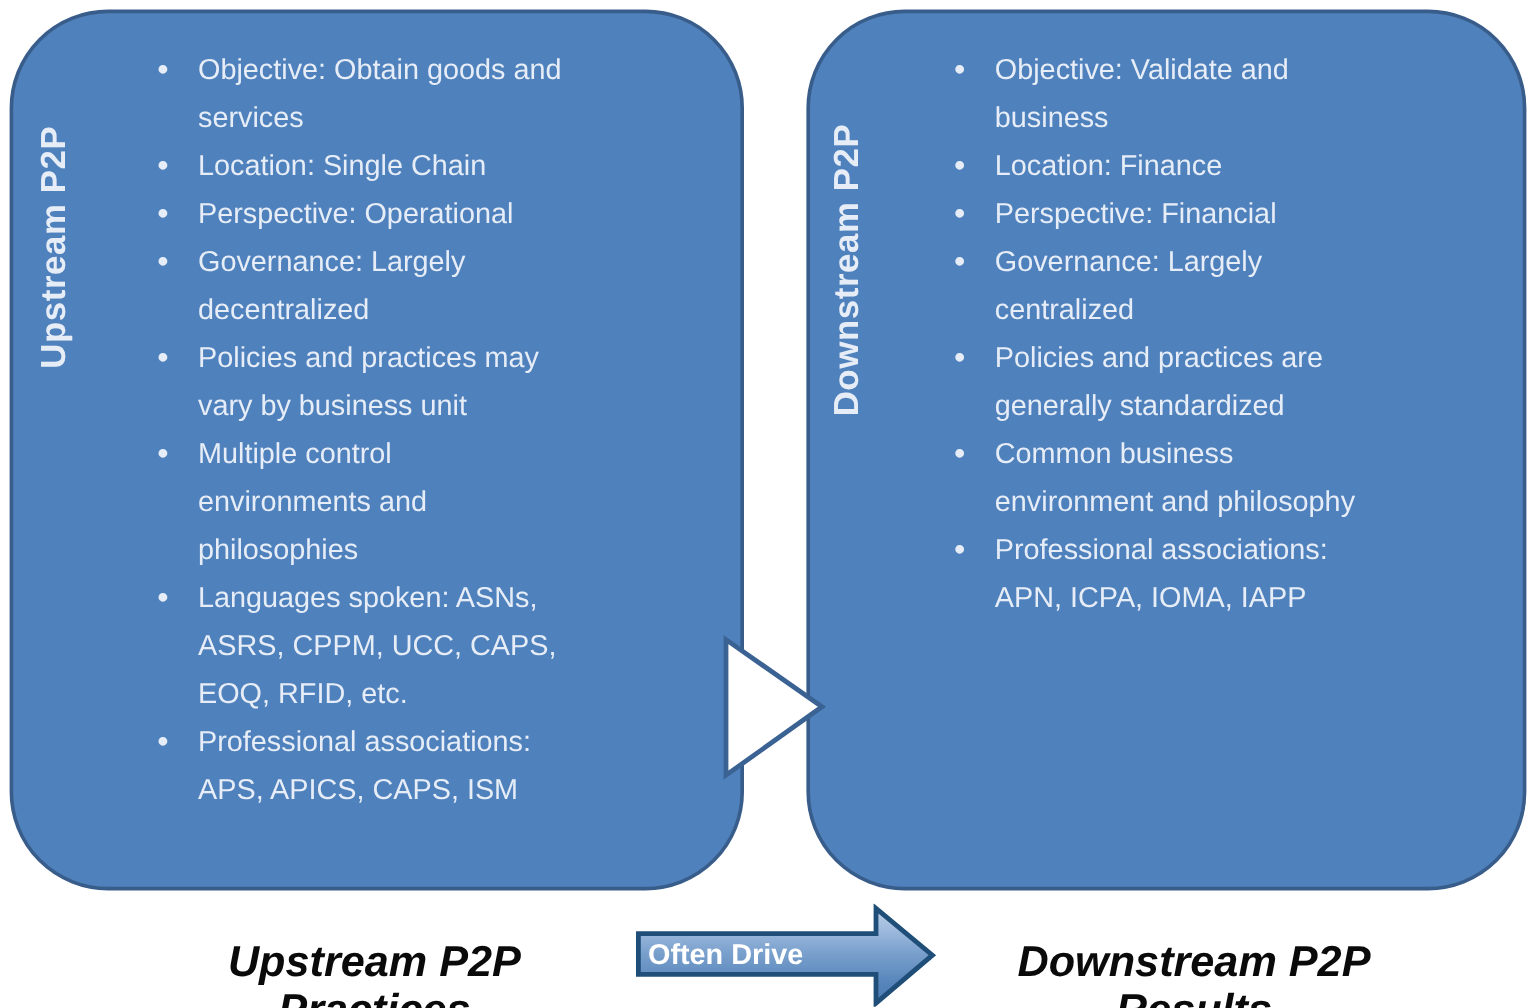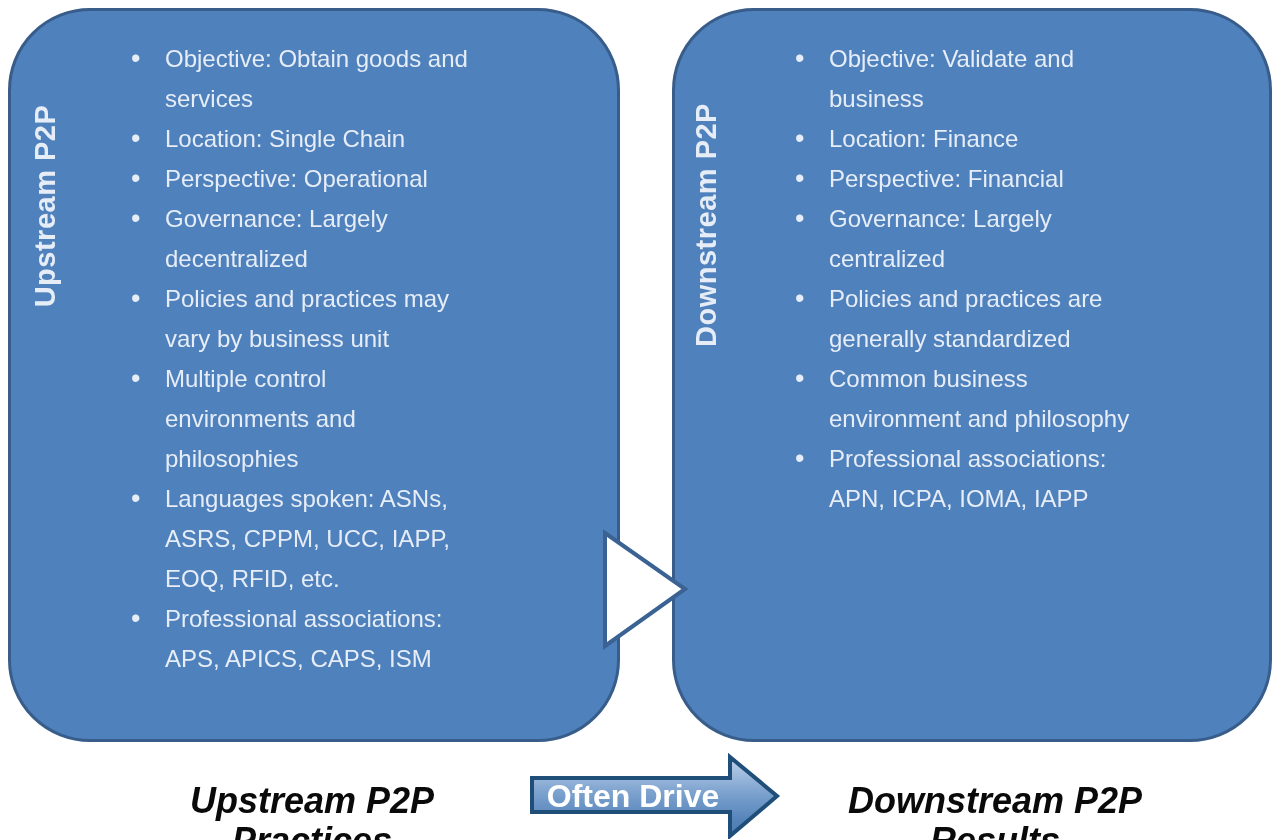--- a/index.html
+++ b/index.html
@@ -61,22 +61,21 @@
     font-size:27px;
   }
 
   .mid-arrow { position:absolute; left:599px; top:527px; z-index:5; }
   .drive-arrow { position:absolute; left:528px; top:753px; z-index:2; }
 
   .arrow-label {
     position:absolute;
     left:540px; top:777px;
     width:186px;
-    text-align:center;
-    font-size:32px;
+    font-size:24px;
     font-weight:700;
     line-height:38px;
     color:#ffffff;
     z-index:3;
   }
 
   .caption {
     position:absolute;
     top:781px;
     width:380px;
@@ -103,21 +102,21 @@
         <li>Location: Single Chain</li>
         <li>Perspective: Operational</li>
         <li>Governance: Largely
 decentralized</li>
         <li>Policies and practices may
 vary by business unit</li>
         <li>Multiple control
 environments and
 philosophies</li>
         <li>Languages spoken: ASNs,
-ASRS, CPPM, UCC, IAPP,
+ASRS, CPPM, UCC, CAPS,
 EOQ, RFID, etc.</li>
         <li>Professional associations:
 APS, APICS, CAPS, ISM</li>
       </ul>
   </div>
 
   <div class="panel" id="right-panel">
     <div class="vlabel">Downstream P2P</div>
     <ul class="bullets">
         <li>Objective: Validate and

